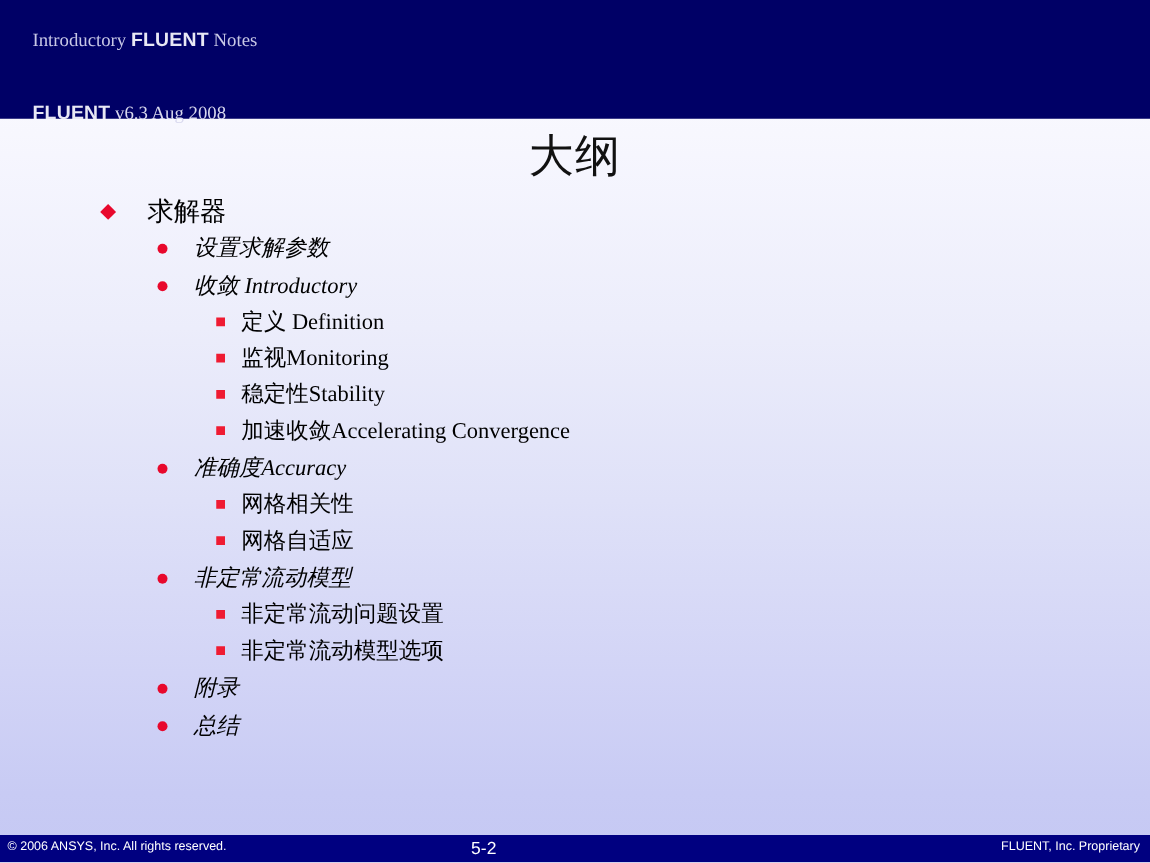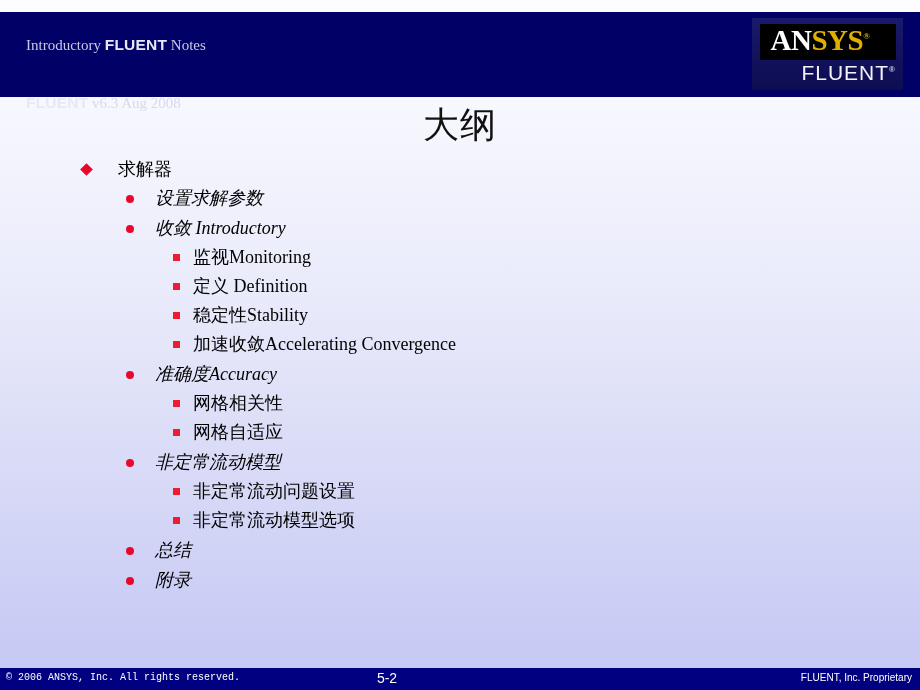--- a/index.html
+++ b/index.html
@@ -13,23 +13,23 @@
     height: 690px;
     overflow: hidden;
     background: linear-gradient(to bottom, #fdfdff 0%, #f6f6fe 18%, #ecedfb 38%, #dfe1f8 58%, #d2d4f6 78%, #c8cbf4 92%, #c5c8f3 100%);
     font-family: "Liberation Serif", serif;
   }
 
   
   .header {
     position: absolute;
     left: 0;
-    top: 12px;
-    width: 920px;
-    height: 85px;
+    top: 0;
+    width: 920px;
+    height: 95px;
     background: #000066;
   }
   .header-titles {
     position: absolute;
     left: 26px;
     top: 22px;
     line-height: 21px;
     white-space: nowrap;
   }
   .hdr-line1 {
@@ -137,21 +137,21 @@
     position: absolute;
     display: block;
   }
   .li .txt {
     display: inline-block;
     font-family: "Liberation Serif", serif;
   }
 
   
   .lvl1 { height: 28px; padding-left: 118px; }
-  .lvl1 .txt { font-size: 18px; line-height: 28px; }
+  .lvl1 .txt { font-size: 21px; line-height: 28px; }
   .lvl1 .bullet {
     left: 82px; top: 10px;
     width: 9px; height: 9px;
     background: #e8082c;
     transform: rotate(45deg);
   }
 
   
   .lvl2 { height: 30px; padding-left: 155px; }
   .lvl2 .txt { font-size: 18px; line-height: 30px; font-style: italic; }
@@ -177,21 +177,21 @@
     left: 0;
     top: 668px;
     width: 920px;
     height: 22px;
     background: #000080;
   }
   .footer-left {
     position: absolute;
     left: 6px;
     top: 4px;
-    font-family: Liberation Mono, monospace;
+    font-family: Liberation Sans, sans-serif;
     font-size: 10px;
     color: #ffffff;
     white-space: nowrap;
   }
   .footer-center {
     position: absolute;
     left: 0;
     top: 2px;
     width: 774px;
     text-align: center;
@@ -213,45 +213,40 @@
 <body>
 
 <div class="slide">
 
   <div class="header">
     <div class="header-titles">
       <div class="hdr-line1"><span>Introductory </span><span class="sans-b">FLUENT</span><span> Notes</span></div>
       <div class="hdr-line2"><span class="sans-b">FLUENT</span><span> v6.3  Aug 2008</span></div>
     </div>
 
-    <div class="logo-box">
-      <div class="logo-black"></div>
-      <div class="logo-ansys"><span class="logo-an">AN</span><span class="logo-sys">SYS</span><span class="logo-reg">®</span></div>
-      <div class="logo-fluent"><span>FLUENT</span><span class="logo-fluent-reg">®</span></div>
-    </div>
   </div>
 
   <div class="slide-title">大纲</div>
 
   <div class="body-list" id="outline-list">
       <div class="li lvl1"><span class="bullet"></span><span class="txt">求解器</span></div>
       <div class="li lvl2"><span class="bullet"></span><span class="txt">设置求解参数</span></div>
       <div class="li lvl2"><span class="bullet"></span><span class="txt">收敛 Introductory</span></div>
+      <div class="li lvl3"><span class="bullet"></span><span class="txt">定义 Definition</span></div>
       <div class="li lvl3"><span class="bullet"></span><span class="txt">监视Monitoring</span></div>
-      <div class="li lvl3"><span class="bullet"></span><span class="txt">定义 Definition</span></div>
       <div class="li lvl3"><span class="bullet"></span><span class="txt">稳定性Stability</span></div>
       <div class="li lvl3"><span class="bullet"></span><span class="txt">加速收敛Accelerating Convergence</span></div>
       <div class="li lvl2"><span class="bullet"></span><span class="txt">准确度Accuracy</span></div>
       <div class="li lvl3"><span class="bullet"></span><span class="txt">网格相关性</span></div>
       <div class="li lvl3"><span class="bullet"></span><span class="txt">网格自适应</span></div>
       <div class="li lvl2"><span class="bullet"></span><span class="txt">非定常流动模型</span></div>
       <div class="li lvl3"><span class="bullet"></span><span class="txt">非定常流动问题设置</span></div>
       <div class="li lvl3"><span class="bullet"></span><span class="txt">非定常流动模型选项</span></div>
+      <div class="li lvl2"><span class="bullet"></span><span class="txt">附录</span></div>
       <div class="li lvl2"><span class="bullet"></span><span class="txt">总结</span></div>
-      <div class="li lvl2"><span class="bullet"></span><span class="txt">附录</span></div>
     </div>
 
   <div class="footer">
     <div class="footer-left">© 2006 ANSYS, Inc.  All rights reserved.</div>
     <div class="footer-center">5-2</div>
     <div class="footer-right">FLUENT, Inc. Proprietary</div>
   </div>
 
 </div>
 

